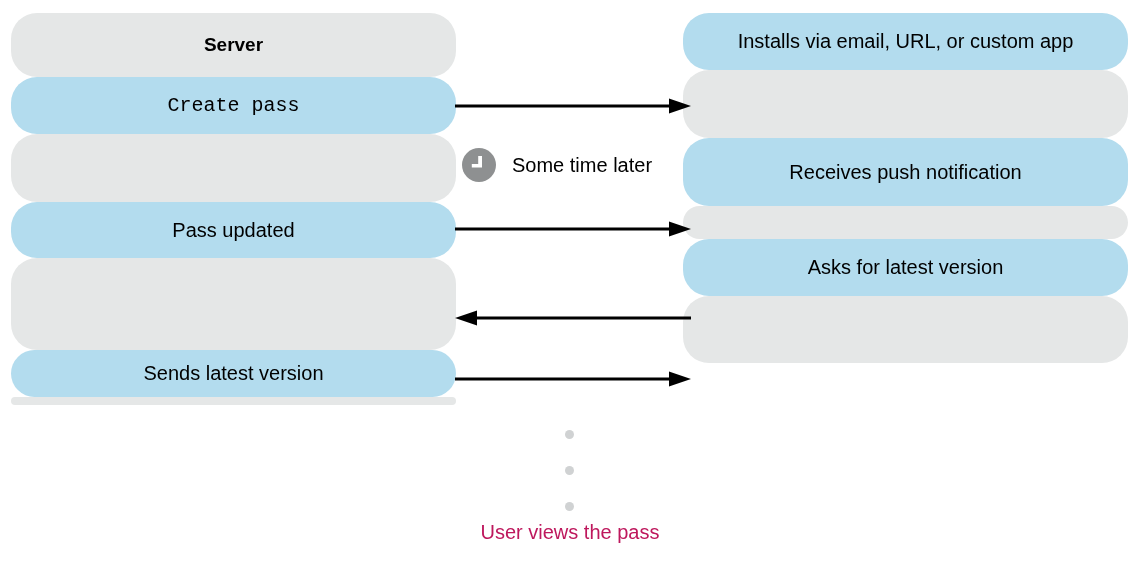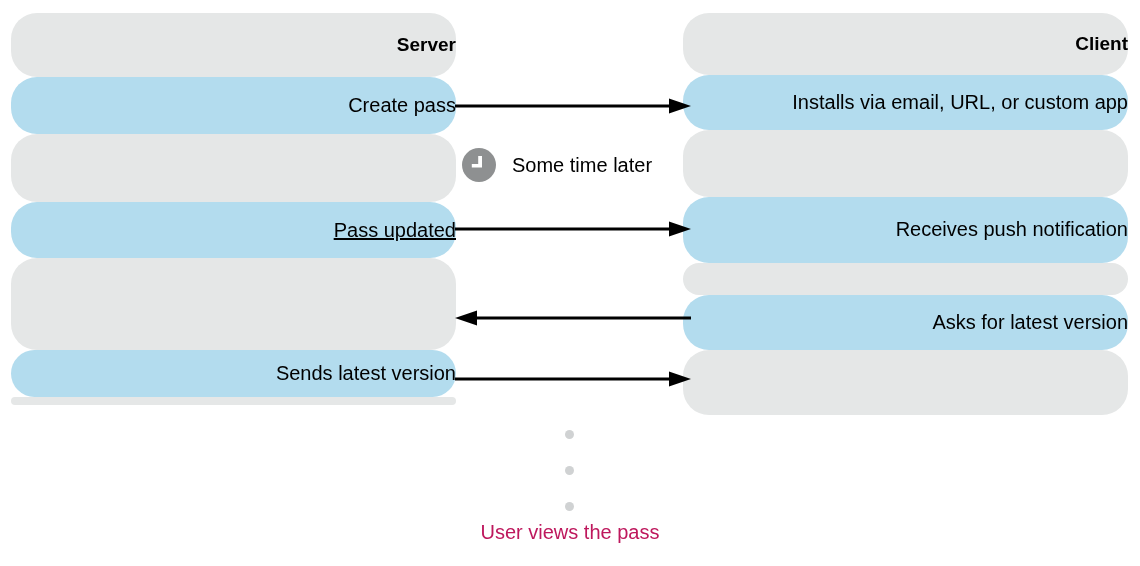--- a/index.html
+++ b/index.html
@@ -28,21 +28,21 @@
     display: flex;
     flex-direction: column;
   }
   #server-column  { left: 11px;  }
   #client-column  { left: 683px; }
 
   .band {
     width: 100%;
     display: flex;
     align-items: center;
-    justify-content: flex-end;
+    justify-content: center;
     box-sizing: border-box;
     border-radius: 26px;
   }
   .band.gray  { background: #e5e7e7; }
   .band.blue  { background: #b3dcee; }
 
   .band-label {
     font-size: 20px;
     color: #000000;
     line-height: 1.15;
@@ -113,38 +113,35 @@
 </style>
 </head>
 <body>
 
 <div id="canvas">
 
   <div class="column" id="server-column">
       <div class="band gray" style="height: 64px;">
         <span class="band-label header">Server</span>
       </div>
-      <div class="band blue" style="height: 57px;">
+      <div class="band blue" style="height: 57px; font-family: Liberation Mono, monospace;">
         <span class="band-label">Create pass</span>
       </div>
       <div class="band gray" style="height: 68px;"></div>
-      <div class="band blue" style="height: 56px; text-decoration: underline;">
+      <div class="band blue" style="height: 56px;">
         <span class="band-label">Pass updated</span>
       </div>
       <div class="band gray" style="height: 92px;"></div>
       <div class="band blue" style="height: 47px;">
         <span class="band-label">Sends latest version</span>
       </div>
       <div class="band gray" style="height: 8px;"></div>
     </div>
 
   <div class="column" id="client-column">
-      <div class="band gray" style="height: 64px;">
-        <span class="band-label header">Client</span>
-      </div>
       <div class="band blue" style="height: 57px;">
         <span class="band-label">Installs via email, URL, or custom app</span>
       </div>
       <div class="band gray" style="height: 68px;"></div>
       <div class="band blue" style="height: 68px;">
         <span class="band-label">Receives push notification</span>
       </div>
       <div class="band gray" style="height: 33px;"></div>
       <div class="band blue" style="height: 57px;">
         <span class="band-label">Asks for latest version</span>

